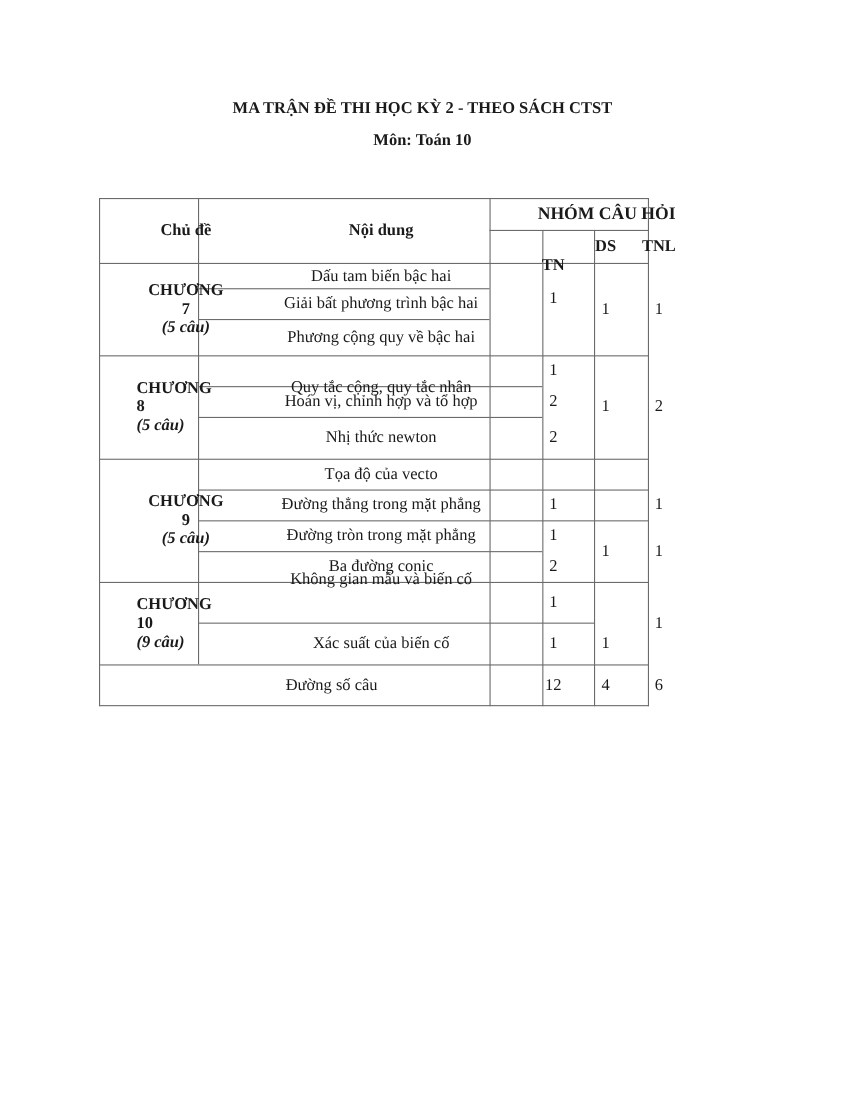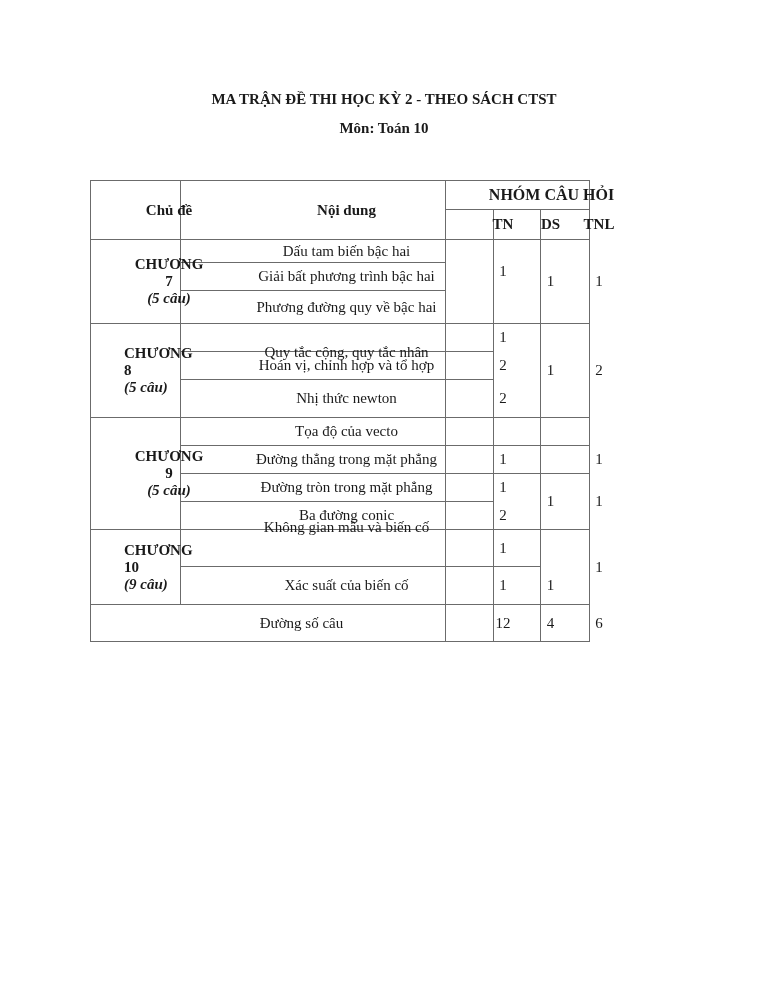--- a/index.html
+++ b/index.html
@@ -50,32 +50,32 @@
   <div class="hl" style="left:180px;top:473px;width:410px;"></div>
   <div class="hl" style="left:180px;top:501px;width:313px;"></div>
   <div class="hl" style="left:90px;top:529px;width:500px;"></div>
 
   <div class="hl" style="left:180px;top:566px;width:360px;"></div>
   <div class="hl" style="left:90px;top:604px;width:500px;"></div>
 
   <div class="cell bold" style="left:90px;top:180px;width:90px;height:59px;">Chủ đề</div>
   <div class="cell bold" style="left:180px;top:180px;width:265px;height:59px;">Nội dung</div>
   <div class="cell bold" style="left:445px;top:180px;width:145px;height:29px;font-size:16px;">NHÓM CÂU HỎI</div>
-  <div class="cell bold" style="left:445px;top:209px;width:48px;height:30px;">TN</div>
+  <div class="cell bold" style="left:445px;top:226px;width:48px;height:30px;">TN</div>
   <div class="cell bold" style="left:493px;top:209px;width:47px;height:30px;text-align:center;">DS</div>
   <div class="cell bold" style="left:540px;top:209px;width:50px;height:30px;">TNL</div>
 
   <div class="cell chap" style="left:90px;top:239px;width:90px;height:84px;">
     <span>CHƯƠNG</span>
     <span>7</span>
     <i>(5 câu)</i>
   </div>
   <div class="cell" style="left:180px;top:239px;width:265px;height:23px;">Dấu tam biến bậc hai</div>
   <div class="cell" style="left:180px;top:262px;width:265px;height:28px;">Giải bất phương trình bậc hai</div>
-  <div class="cell" style="left:180px;top:290px;width:265px;height:33px;">Phương đường quy về bậc hai</div>
+  <div class="cell" style="left:180px;top:290px;width:265px;height:33px;">Phương cộng quy về bậc hai</div>
   <div class="cell top" style="left:445px;top:262px;width:48px;height:30px;">1</div>
   <div class="cell" style="left:493px;top:239px;width:47px;height:84px;">1</div>
   <div class="cell" style="left:540px;top:239px;width:50px;height:84px;">1</div>
 
   <div class="cell chap top" style="left:90px;top:324px;width:90px;height:93px;">
     <span>CHƯƠNG</span>
     <span>8</span>
     <i>(5 câu)</i>
   </div>
   <div class="cell" style="left:180px;top:338px;width:265px;height:28px;">Quy tắc cộng, quy tắc nhân</div>

